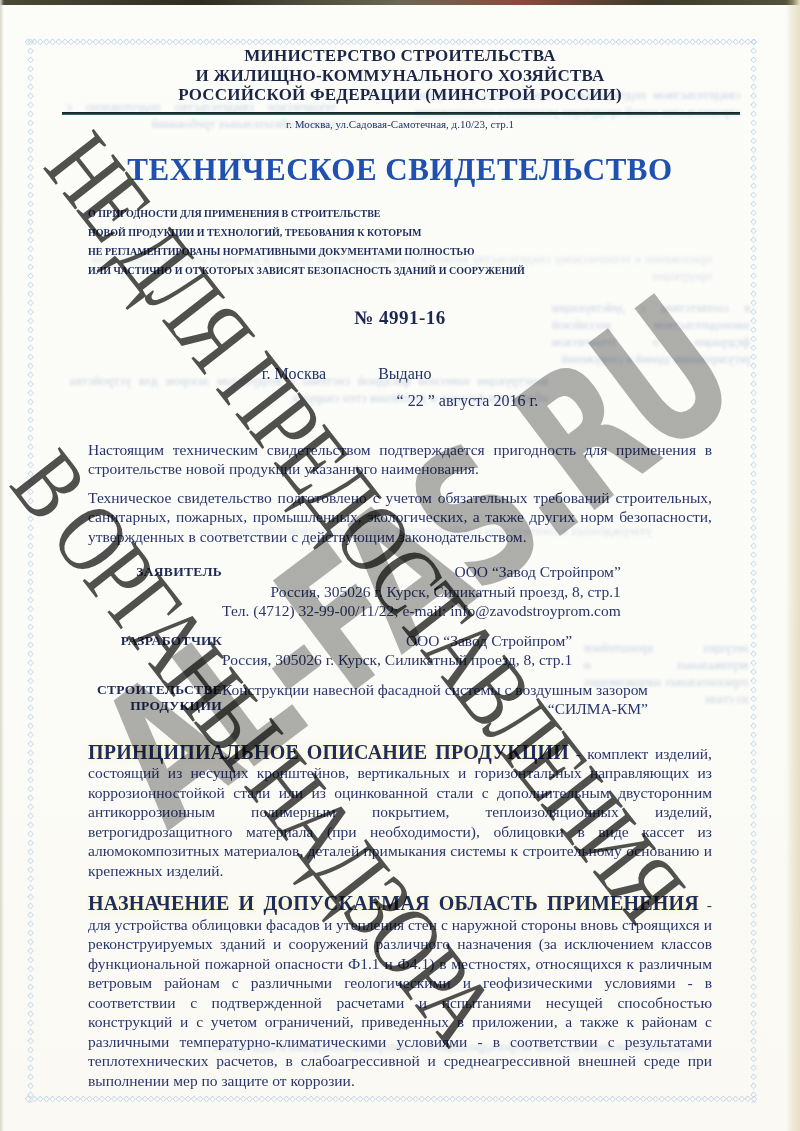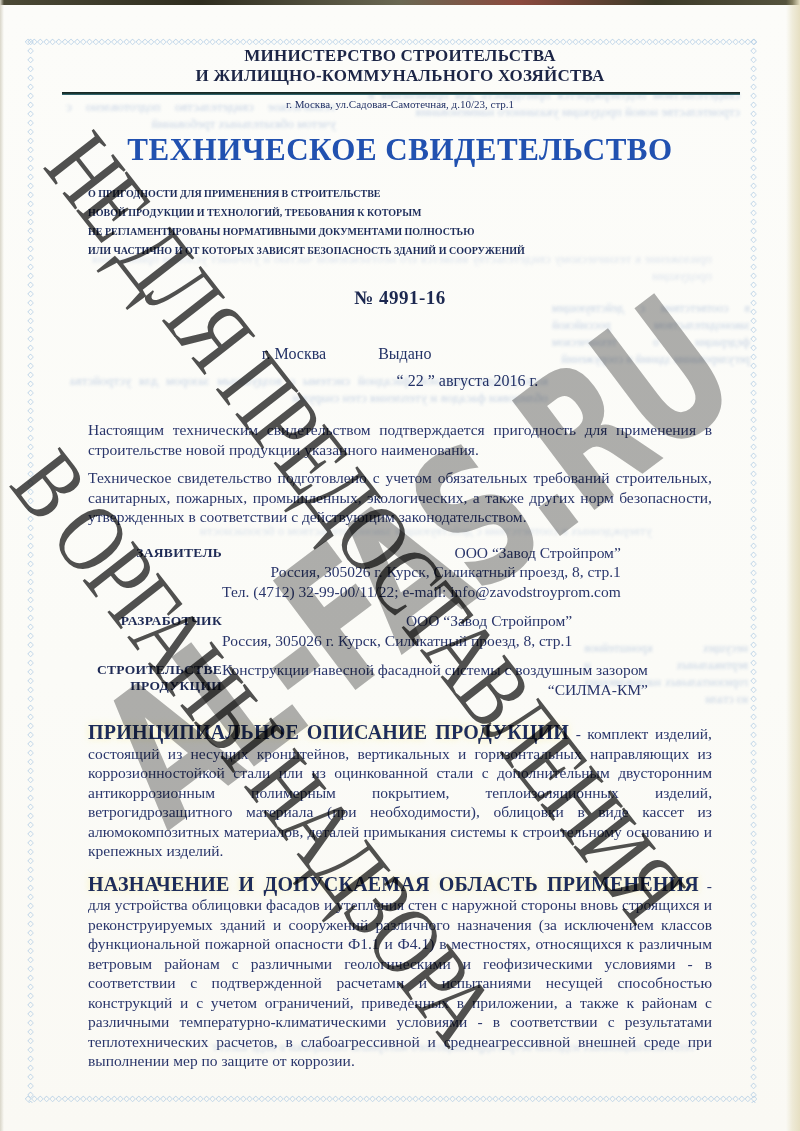--- a/index.html
+++ b/index.html
@@ -100,20 +100,21 @@
   <div class="chain b-top">◇◇◇◇◇◇◇◇◇◇◇◇◇◇◇◇◇◇◇◇◇◇◇◇◇◇◇◇◇◇◇◇◇◇◇◇◇◇◇◇◇◇◇◇◇◇◇◇◇◇◇◇◇◇◇◇◇◇◇◇◇◇◇◇◇◇◇◇◇◇◇◇◇◇◇◇◇◇◇◇◇◇◇◇◇◇◇◇◇◇◇◇◇◇◇◇◇◇◇◇◇◇◇◇◇◇◇◇◇◇◇◇◇◇◇◇◇◇◇◇◇◇◇◇◇◇◇◇◇◇◇◇◇◇◇◇◇◇◇◇◇◇◇◇◇◇◇◇◇◇◇◇◇◇◇◇◇◇◇◇◇◇◇◇◇◇◇◇◇◇◇◇◇◇◇◇◇◇◇◇◇◇◇◇◇◇◇◇◇◇◇◇◇◇◇◇◇◇◇◇</div>
   <div class="chain b-bottom">◇◇◇◇◇◇◇◇◇◇◇◇◇◇◇◇◇◇◇◇◇◇◇◇◇◇◇◇◇◇◇◇◇◇◇◇◇◇◇◇◇◇◇◇◇◇◇◇◇◇◇◇◇◇◇◇◇◇◇◇◇◇◇◇◇◇◇◇◇◇◇◇◇◇◇◇◇◇◇◇◇◇◇◇◇◇◇◇◇◇◇◇◇◇◇◇◇◇◇◇◇◇◇◇◇◇◇◇◇◇◇◇◇◇◇◇◇◇◇◇◇◇◇◇◇◇◇◇◇◇◇◇◇◇◇◇◇◇◇◇◇◇◇◇◇◇◇◇◇◇◇◇◇◇◇◇◇◇◇◇◇◇◇◇◇◇◇◇◇◇◇◇◇◇◇◇◇◇◇◇◇◇◇◇◇◇◇◇◇◇◇◇◇◇◇◇◇◇◇◇</div>
   <div class="chain b-left">◇◇◇◇◇◇◇◇◇◇◇◇◇◇◇◇◇◇◇◇◇◇◇◇◇◇◇◇◇◇◇◇◇◇◇◇◇◇◇◇◇◇◇◇◇◇◇◇◇◇◇◇◇◇◇◇◇◇◇◇◇◇◇◇◇◇◇◇◇◇◇◇◇◇◇◇◇◇◇◇◇◇◇◇◇◇◇◇◇◇◇◇◇◇◇◇◇◇◇◇◇◇◇◇◇◇◇◇◇◇◇◇◇◇◇◇◇◇◇◇◇◇◇◇◇◇◇◇◇◇◇◇◇◇◇◇◇◇◇◇◇◇◇◇◇◇◇◇◇◇◇◇◇◇◇◇◇◇◇◇◇◇◇◇◇◇◇◇◇◇◇◇◇◇◇◇◇◇◇◇◇◇◇◇◇◇◇◇◇◇◇◇◇◇◇◇◇◇◇◇</div>
   <div class="chain b-right">◇◇◇◇◇◇◇◇◇◇◇◇◇◇◇◇◇◇◇◇◇◇◇◇◇◇◇◇◇◇◇◇◇◇◇◇◇◇◇◇◇◇◇◇◇◇◇◇◇◇◇◇◇◇◇◇◇◇◇◇◇◇◇◇◇◇◇◇◇◇◇◇◇◇◇◇◇◇◇◇◇◇◇◇◇◇◇◇◇◇◇◇◇◇◇◇◇◇◇◇◇◇◇◇◇◇◇◇◇◇◇◇◇◇◇◇◇◇◇◇◇◇◇◇◇◇◇◇◇◇◇◇◇◇◇◇◇◇◇◇◇◇◇◇◇◇◇◇◇◇◇◇◇◇◇◇◇◇◇◇◇◇◇◇◇◇◇◇◇◇◇◇◇◇◇◇◇◇◇◇◇◇◇◇◇◇◇◇◇◇◇◇◇◇◇◇◇◇◇◇</div>
 
   <div class="content">
 
     <div class="ministry">
       <div>МИНИСТЕРСТВО СТРОИТЕЛЬСТВА</div>
       <div>И ЖИЛИЩНО-КОММУНАЛЬНОГО ХОЗЯЙСТВА</div>
+      <div>РОССИЙСКОЙ ФЕДЕРАЦИИ (МИНСТРОЙ РОССИИ)</div>
     </div>
 
     <div class="rule"></div>
 
     <div class="address">г. Москва,  ул.Садовая-Самотечная,  д.10/23, стр.1</div>
 
     <div class="doc-title">ТЕХНИЧЕСКОЕ СВИДЕТЕЛЬСТВО</div>
 
     <div class="subtitle">
       <div>О ПРИГОДНОСТИ ДЛЯ ПРИМЕНЕНИЯ В СТРОИТЕЛЬСТВЕ</div>

